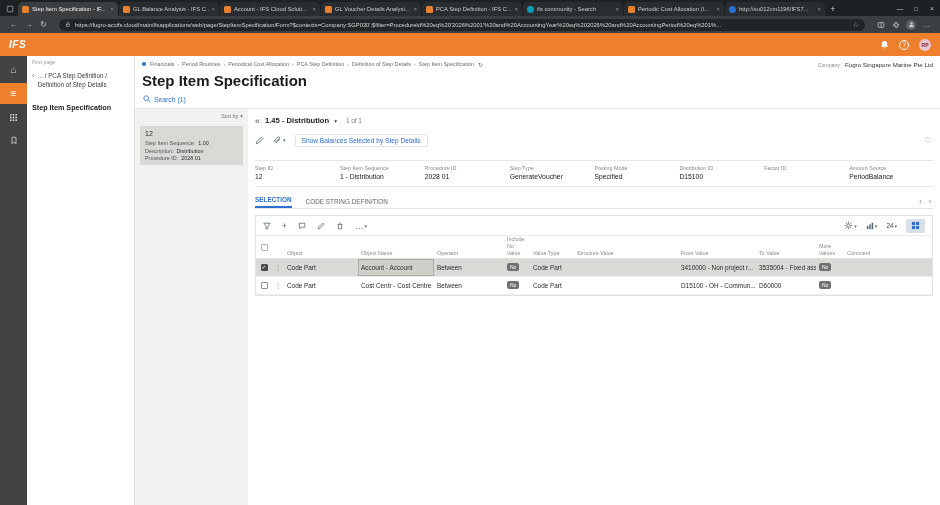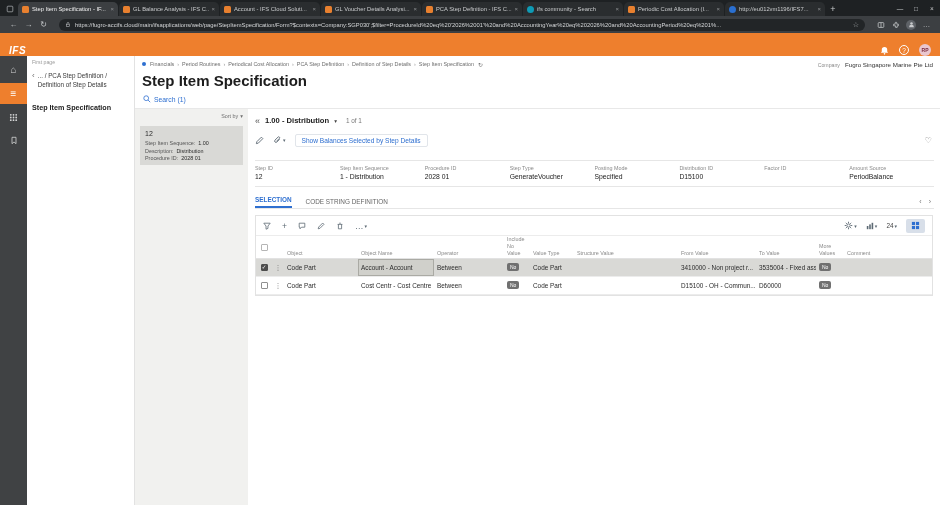--- a/index.html
+++ b/index.html
@@ -26,21 +26,21 @@
   .addrbar{position:absolute;left:0;top:16px;right:0;height:17px;background:#3c3f42;display:flex;align-items:center;padding:0 6px}
   .navicon{color:#c2c5c7;font-size:8px;width:15px;text-align:center;flex:none}
   .urlpill{flex:1;height:12px;background:#222527;border-radius:6px;margin:0 8px;display:flex;align-items:center;padding:0 6px;color:#d5d7d9;font-size:5.8px;overflow:hidden;min-width:0}
   .lock{color:#b7babd;margin-right:4px;flex:none;display:flex}
   .url{white-space:nowrap;overflow:hidden;flex:1}
   .pillstar{color:#b7babd;font-size:7px;margin-left:4px;flex:none}
   .addricon{color:#c2c5c7;font-size:7.5px;width:15px;text-align:center;flex:none;display:flex;justify-content:center}
   .bavatar{width:10px;height:10px;border-radius:50%;background:#5f6368;margin:0 3px;display:flex;align-items:center;justify-content:center;flex:none}
 
   
-  .ifsbar{position:absolute;left:0;top:33px;right:0;height:23px;background:#ee7f2d;display:flex;align-items:flex-end;padding:0 9px}
+  .ifsbar{position:absolute;left:0;top:33px;right:0;height:23px;background:#ee7f2d;display:flex;align-items:center;padding:0 9px}
   .ifslogo{color:#fff;font-weight:bold;font-size:10px;font-style:italic;letter-spacing:.5px}
   .ifsright{margin-left:auto;display:flex;align-items:center;gap:10px}
   .ifsicon{color:#fff;display:flex;align-items:center}
   .helpcirc{width:10px;height:10px;border:1px solid #fff;border-radius:50%;color:#fff;font-size:6.5px;display:flex;align-items:center;justify-content:center}
   .uavatar{width:12px;height:12px;border-radius:50%;background:#e9c6ce;color:#7d2c3e;font-size:5px;font-weight:bold;display:flex;align-items:center;justify-content:center}
 
   
   .rail{position:absolute;left:0;top:56px;width:27px;bottom:0;background:#404244;display:flex;flex-direction:column;align-items:center}
   .rail-item{width:27px;height:19px;margin-top:4px;display:flex;align-items:center;justify-content:center;color:#d4d5d6;font-size:10px}
   .rail-item.selected{background:#ee7f2d;height:21px;color:#fff}
@@ -318,21 +318,21 @@
             <span class="cardlabel">Procedure ID:</span>
             <span class="cardvalue">2028 01</span>
           </div>
         </div>
       </div>
 
       <div class="recordarea">
 
         <div class="recnav">
           <span class="recprev">«</span>
-          <span class="rectitle">1.00 - Distribution</span>
+          <span class="rectitle">1.45 - Distribution</span>
           <span class="reccaret">▾</span>
           <span class="reccount">1 of 1</span>
         </div>
 
         <div class="cmdrow">
           <span class="cmdicon">
             <svg width="9" height="9" viewBox="0 0 10 10" fill="none" stroke="currentColor">
                 <path d="M1.5 8.5l.6-2.2 5-5 1.6 1.6-5 5z"></path>
               </svg>
           </span>

